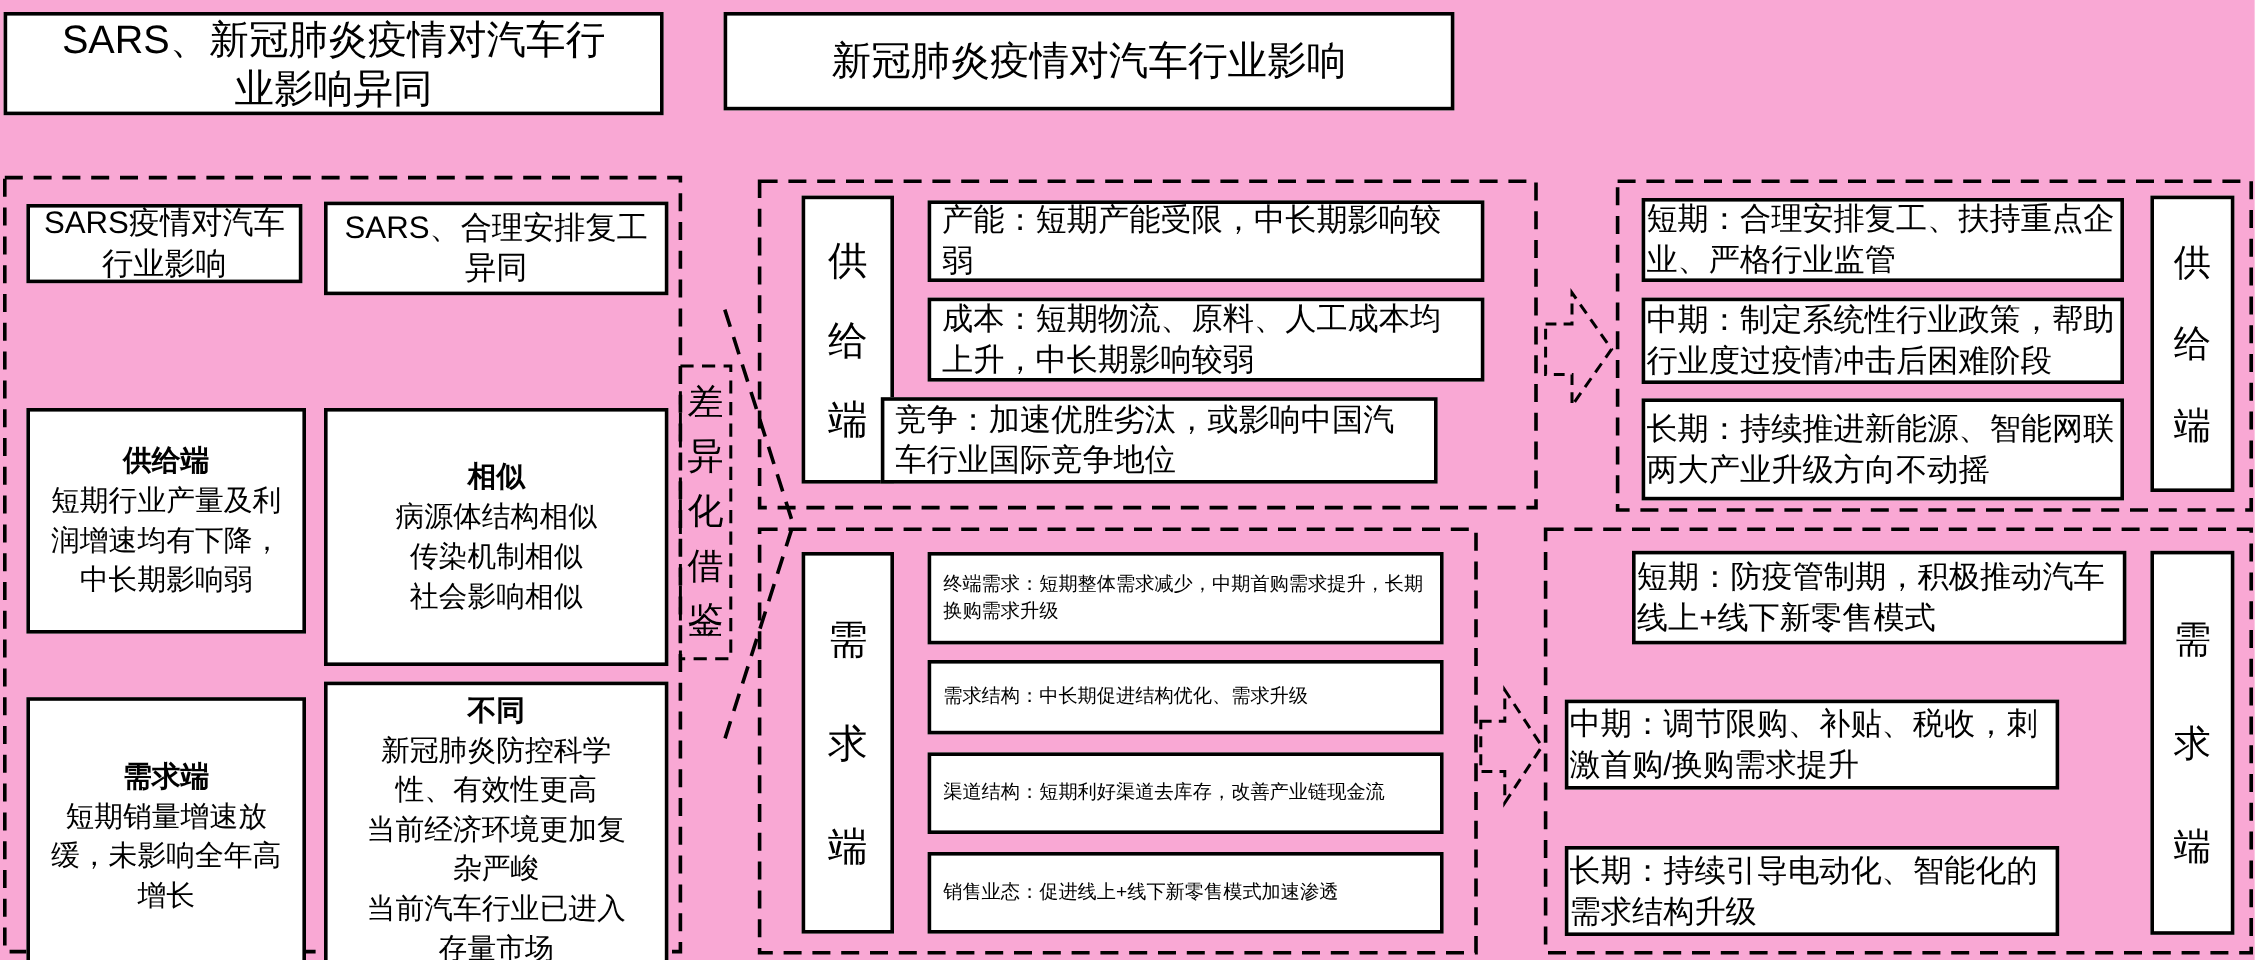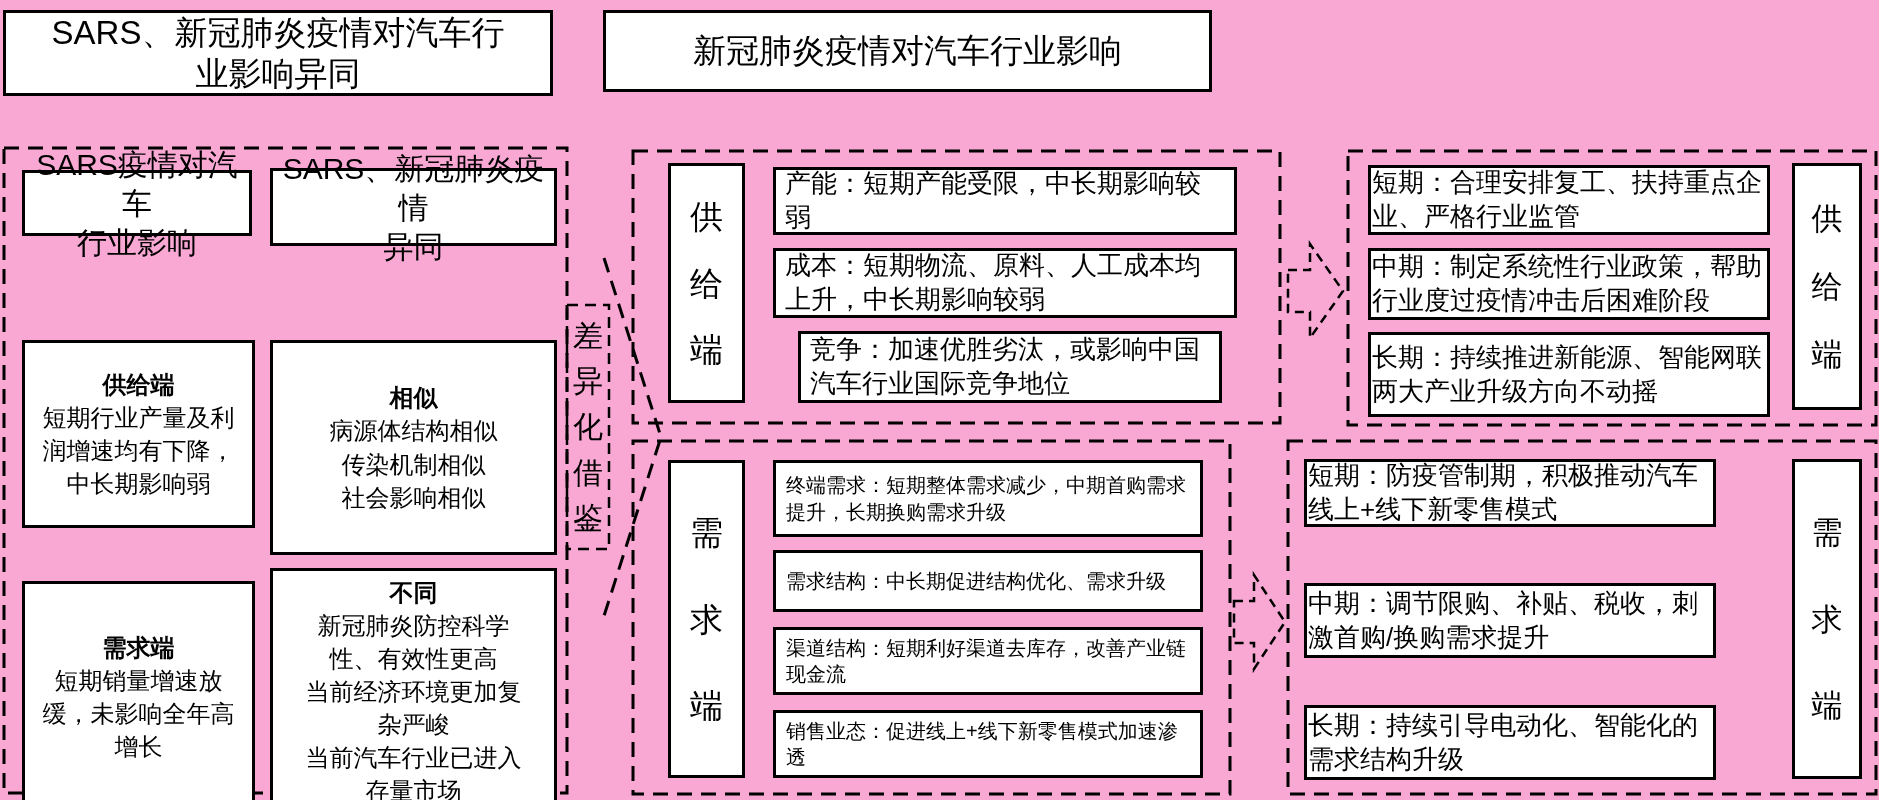--- a/index.html
+++ b/index.html
@@ -3,28 +3,28 @@
 <meta charset="utf-8">
 <style>
   html,body{margin:0;padding:0;background:#ffffff;}
   body{font-family:"Liberation Sans","DejaVu Sans",sans-serif;color:#000;}
   .canvas{position:relative;width:1879px;height:800px;background:#f9a8d4;overflow:hidden;}
   .abs{position:absolute;box-sizing:border-box;}
   .solid{border:3px solid #000;background:#fff;}
   .center{display:flex;align-items:center;justify-content:center;text-align:center;}
   .pre{white-space:pre-line;}
   .title{font-size:33px;line-height:1.25;}
-  .hdr{font-size:30px;line-height:1.3;}
+  .hdr{font-size:26px;line-height:1.3;}
   .lbox{display:flex;flex-direction:column;align-items:center;justify-content:center;
         text-align:center;font-size:24px;line-height:1.38;margin-top:44px;}
   .lbox .t{font-weight:700;}
   .item{display:flex;align-items:center;text-align:left;}
   .item p{margin:0;width:100%;}
   .fs26{font-size:26px;line-height:1.3;}
-  .fs24{font-size:20px;line-height:1.32;align-items:center;}
+  .fs24{font-size:16px;line-height:1.32;align-items:center;}
   .item-m{padding:0 9px;}
   .item-mb{padding:0 10px;}
   .item-r{padding:0 1px;}
   .b{font-weight:400;}
   .vlabel{display:flex;flex-direction:column;align-items:center;justify-content:space-evenly;}
   .vlabel span{display:block;line-height:1;}
   .v33{font-size:33px;}
   .v31{font-size:31px;}
   .bridge-label{font-size:30px;}
   svg{display:block;}
@@ -45,21 +45,21 @@
     <path d="M1288,270 h22 v-26 l33,47 l-33,47 v-26 h-22 Z" fill="none" stroke="#000" stroke-width="2.5" stroke-dasharray="9 6"></path>
     <path d="M1234,601 h20 v-26 l31,47 l-31,47 v-26 h-20 Z" fill="none" stroke="#000" stroke-width="2.5" stroke-dasharray="9 6"></path>
   </svg>
 
   <div class="abs solid center title pre" style="left:3px;top:10px;width:550px;height:86px">SARS、新冠肺炎疫情对汽车行
 业影响异同</div>
   <div class="abs solid center title" style="left:603px;top:10px;width:609px;height:82px">新冠肺炎疫情对汽车行业影响</div>
 
   <div class="abs solid center hdr pre" style="left:22px;top:170px;width:230px;height:66px">SARS疫情对汽车
 行业影响</div>
-  <div class="abs solid center hdr pre" style="left:270px;top:168px;width:287px;height:78px">SARS、新冠肺炎疫情
+  <div class="abs solid center hdr pre" style="left:270px;top:168px;width:287px;height:78px">SARS、合理安排复工
 异同</div>
 
   <div class="abs solid lbox" style="left:22px;top:296px;width:233px;height:188px;padding:0 10px">
     <div class="t">供给端</div>
     <div class="pre">短期行业产量及利润增速均有下降，中长期影响弱</div>
   </div>
 
   <div class="abs solid lbox" style="left:270px;top:296px;width:287px;height:215px;padding:0 4px">
     <div class="t">相似</div>
     <div class="pre">病源体结构相似
@@ -92,21 +92,21 @@
       <span>给</span>
       <span>端</span>
     </div>
 
   <div class="abs solid item fs26 item-m" style="left:773px;top:167px;width:464px;height:68px">
     <p><span class="b">产能：</span><span>短期产能受限，中长期影响较弱</span></p>
   </div>
   <div class="abs solid item fs26 item-m" style="left:773px;top:248px;width:464px;height:70px">
     <p><span class="b">成本：</span><span>短期物流、原料、人工成本均上升，中长期影响较弱</span></p>
   </div>
-  <div class="abs solid item fs26 item-m" style="left:798px;top:331px;width:424px;height:72px">
+  <div class="abs solid item fs26 item-m" style="left:734px;top:331px;width:464px;height:72px">
     <p><span class="b">竞争：</span><span>加速优胜劣汰，或影响中国汽车行业国际竞争地位</span></p>
   </div>
 
   <div class="abs solid vlabel v33" style="left:668px;top:460px;width:77px;height:318px">
       <span>需</span>
       <span>求</span>
       <span>端</span>
     </div>
 
   <div class="abs solid item fs24 item-mb" style="left:773px;top:460px;width:430px;height:77px">
@@ -130,21 +130,21 @@
   </div>
   <div class="abs solid item fs26 item-r" style="left:1368px;top:332px;width:402px;height:85px">
     <p><span class="b">长期：</span><span>持续推进新能源、智能网联两大产业升级方向不动摇</span></p>
   </div>
   <div class="abs solid vlabel v31" style="left:1792px;top:163px;width:70px;height:247px">
       <span>供</span>
       <span>给</span>
       <span>端</span>
     </div>
 
-  <div class="abs solid item fs26 item-r" style="left:1304px;top:459px;width:412px;height:68px">
+  <div class="abs solid item fs26 item-r" style="left:1360px;top:459px;width:412px;height:78px">
     <p><span class="b">短期：</span><span>防疫管制期，积极推动汽车线上+线下新零售模式</span></p>
   </div>
   <div class="abs solid item fs26 item-r" style="left:1304px;top:583px;width:412px;height:75px">
     <p><span class="b">中期：</span><span>调节限购、补贴、税收，刺激首购/换购需求提升</span></p>
   </div>
   <div class="abs solid item fs26 item-r" style="left:1304px;top:705px;width:412px;height:75px">
     <p><span class="b">长期：</span><span>持续引导电动化、智能化的需求结构升级</span></p>
   </div>
   <div class="abs solid vlabel v31" style="left:1792px;top:459px;width:70px;height:320px">
       <span>需</span>

